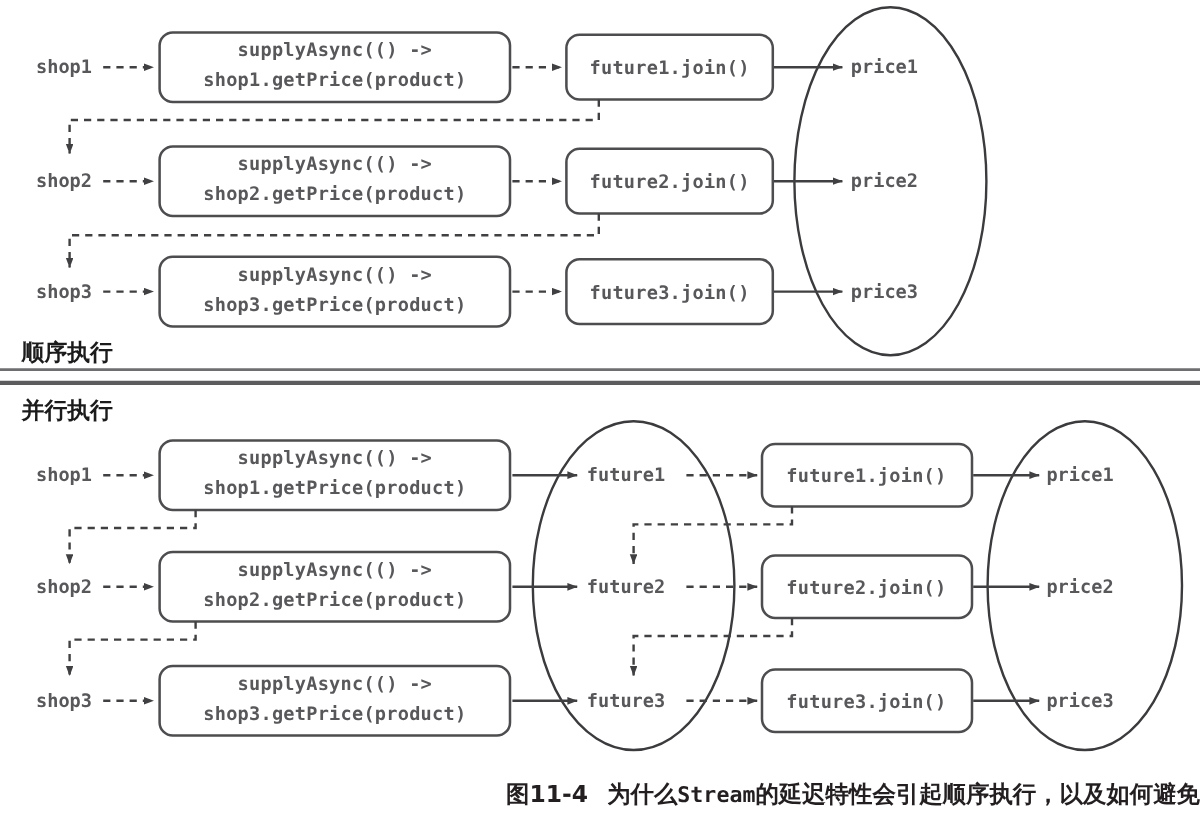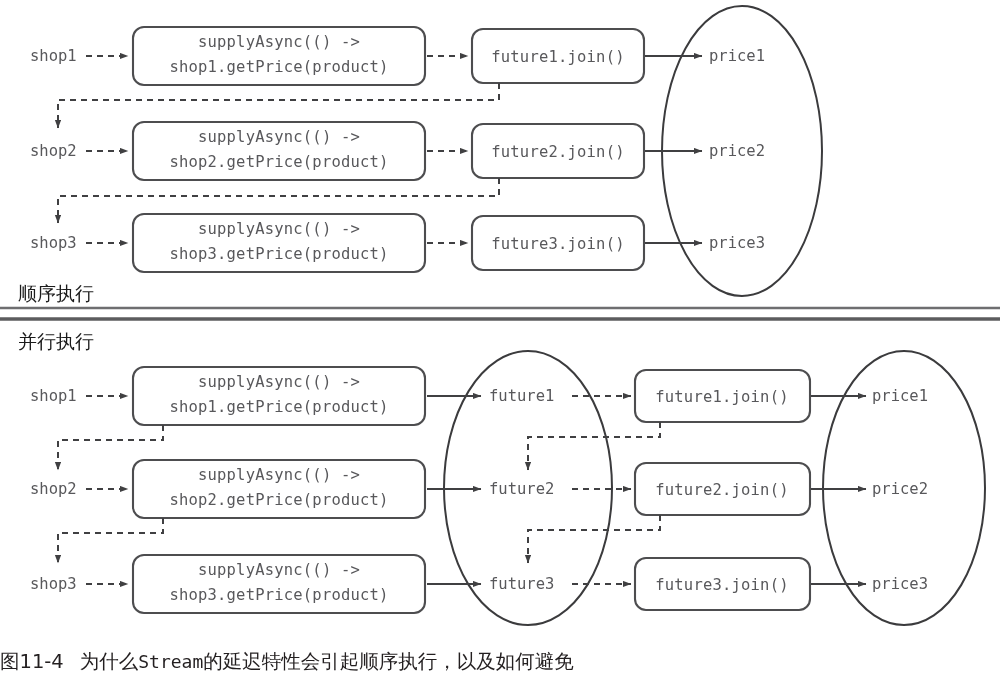--- a/index.html
+++ b/index.html
@@ -14,20 +14,21 @@
     color: #231f20;
     position: relative;
     overflow: hidden;
   }
   #figure-root {
     position: absolute;
     left: 0;
     top: 0;
     width: 1000px;
     height: 618px;
+    font-weight: bold;
   }
   svg#diagram {
     display: block;
     width: 1000px;
     height: 692px;
   }
   .box-rect {
     fill: #ffffff;
     stroke: #4d4d4f;
     stroke-width: 2.1;
@@ -70,21 +71,21 @@
   .cn-label {
     font-family: "DejaVu Sans", "Liberation Sans", sans-serif;
     font-size: 19px;
     fill: #1b1b1b;
   }
   .caption {
     position: absolute;
     left: 0;
     right: 0;
     top: 648px;
-    text-align: left;
+    text-align: right;
     font-family: "DejaVu Sans", "Liberation Sans", sans-serif;
     font-size: 19.5px;
     color: #231f20;
     white-space: pre;
   }
   .caption .cap-num { margin-right: 16px; }
   .caption .cap-mono {
     font-family: "DejaVu Sans Mono", "Liberation Mono", monospace;
     font-size: 18px;
   }

